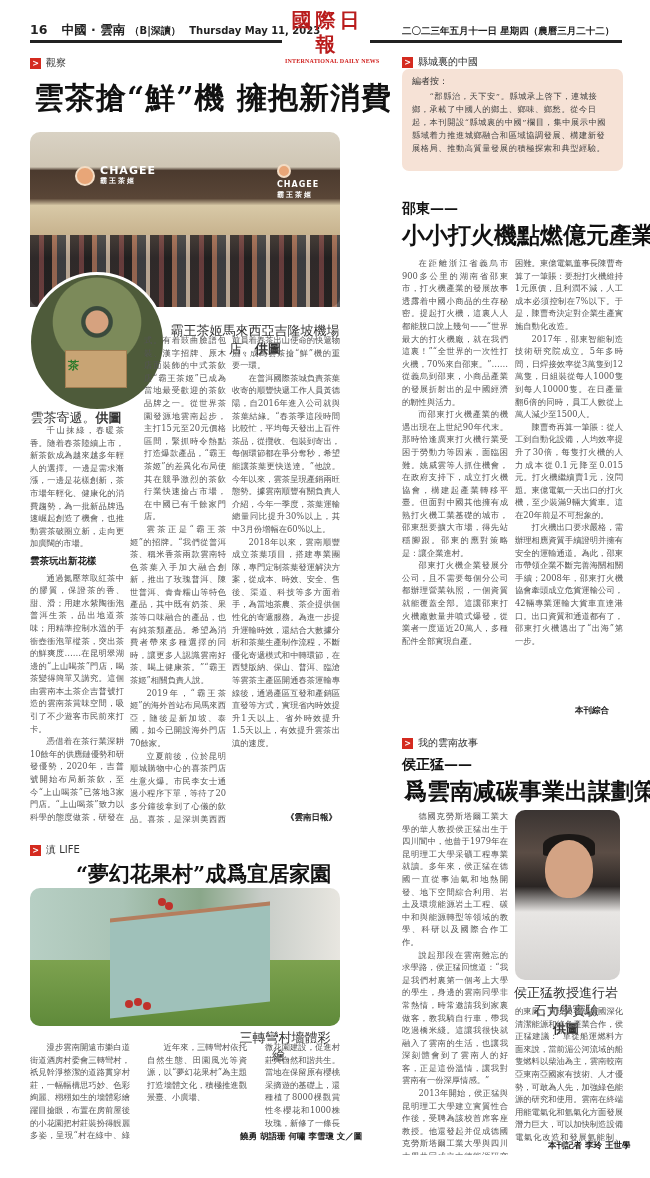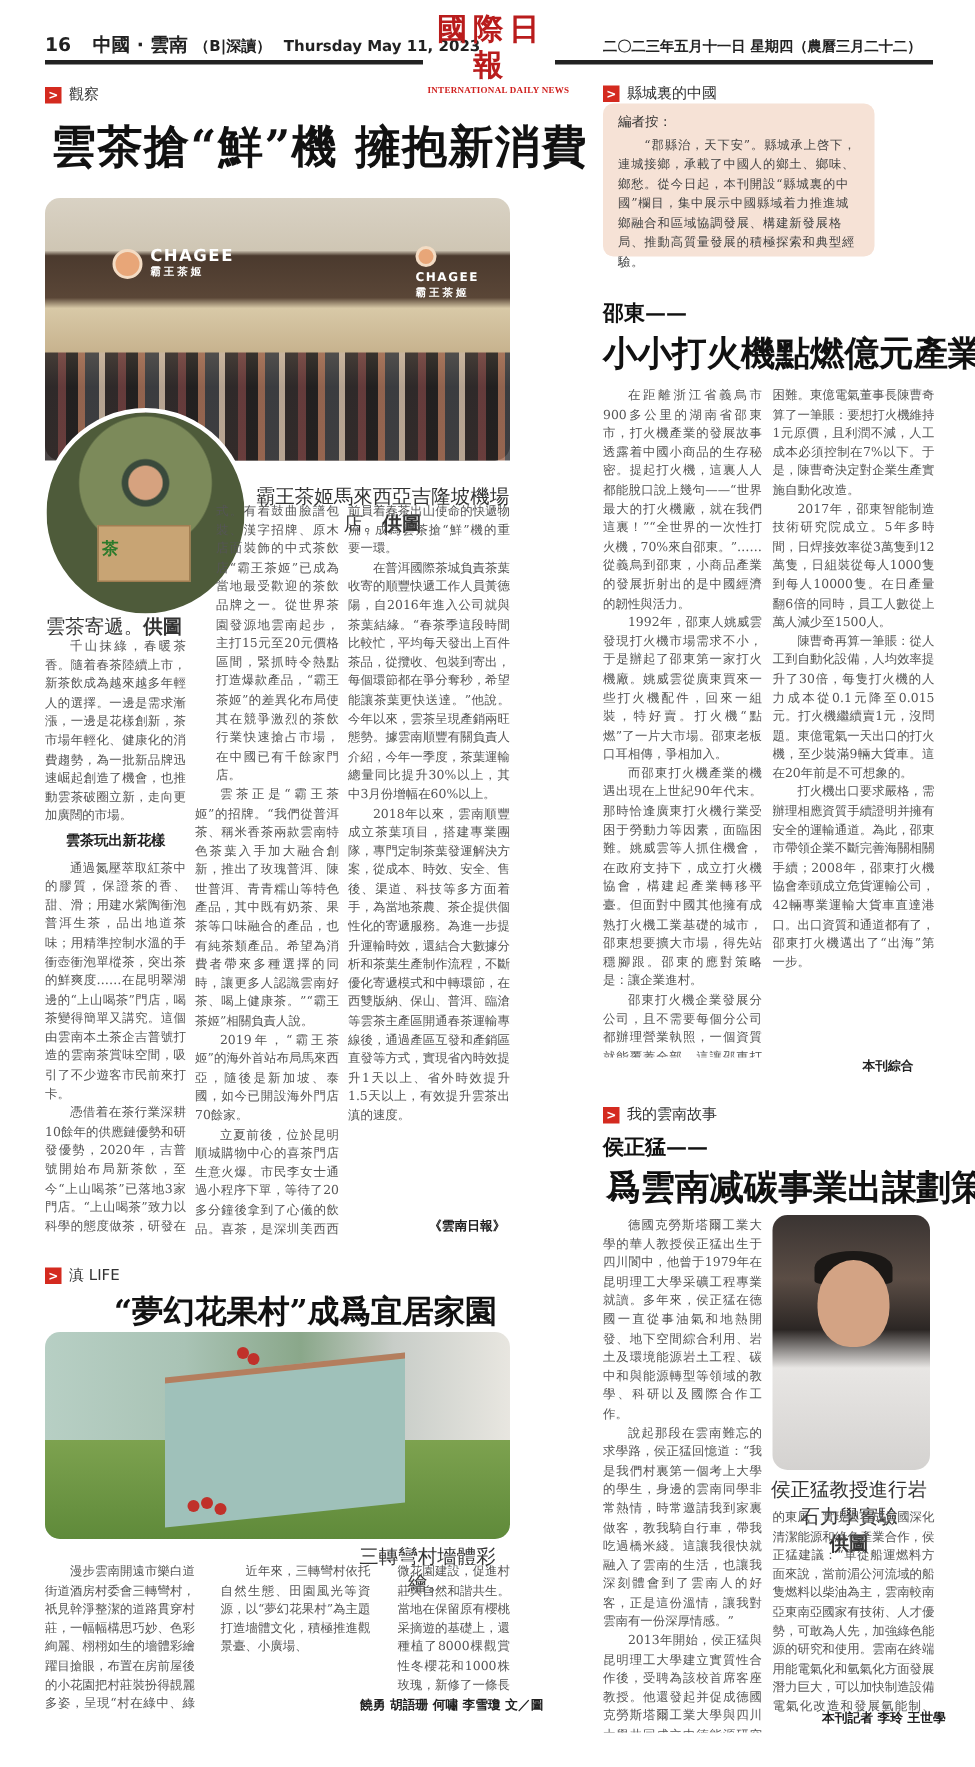--- a/index.html
+++ b/index.html
@@ -16,21 +16,21 @@
 #logo .en{color:#d0201e;font-size:6px;font-weight:bold;letter-spacing:0.2px;font-family:"Liberation Serif",serif;white-space:nowrap}
 #mast-right{left:402px;top:25px;font-size:9.5px;font-weight:bold;font-family:"DejaVu Sans",sans-serif;white-space:nowrap}
 
 .tag{font-family:"DejaVu Sans",sans-serif;font-size:10px;color:#333;display:flex;align-items:center;gap:5px}
 .tag .ico{width:11px;height:11px;background:#d42a1f;color:#fff;font-size:8px;font-weight:bold;line-height:11px;text-align:center}
 
 .hl{font-family:"DejaVu Serif",serif;font-weight:bold;color:#111;white-space:nowrap}
 
 .col{font-size:8.3px;line-height:12.6px;color:#555;text-align:justify;overflow:hidden;font-family:"DejaVu Serif",serif}
 .col p{text-indent:2em}
-.col .sub{text-indent:0;text-align:center;font-weight:bold;color:#222;font-size:9.5px;margin:5px 0 4px;font-family:"DejaVu Sans",sans-serif}
+.col .sub{text-indent:0;text-align:left;font-weight:bold;color:#222;font-size:9.5px;margin:5px 0 4px;font-family:"DejaVu Sans",sans-serif}
 .caption{font-size:13px;color:#333;text-align:center;font-family:"DejaVu Serif",serif}
 .caption b{font-family:"DejaVu Sans",sans-serif}
 
 .photo{border-radius:10px;overflow:hidden}
 #chagee-photo{left:30px;top:132px;width:310px;height:175px;background:linear-gradient(180deg,#d9d2c4 0%,#cfc6b4 20%,#4b3a2e 22%,#5a4637 38%,#d8c9a7 42%,#c6b18c 60%,#3d3a3a 72%,#5a4c44 100%)}
 #chagee-sign1{left:75px;top:165px;width:110px;height:30px}
 #chagee-sign2{left:277px;top:160px;width:60px;height:30px}
 .chagee-circle{width:20px;height:20px;border-radius:50%;background:#e8a678;border:2px solid #f3dcc4;display:inline-block;vertical-align:middle}
 .chagee-text{color:#fff;font-family:"DejaVu Sans",sans-serif;font-size:11px;font-weight:bold;letter-spacing:1px;display:inline-block;vertical-align:middle;line-height:11px}
 .chagee-text small{display:block;font-size:7px;letter-spacing:2px}
@@ -39,21 +39,21 @@
 #farmer-box{left:65px;top:350px;width:62px;height:38px;background:#c8a474;border:1px solid #a17e52}
 #farmer-box-text{left:68px;top:358px;font-size:7px;color:#2b7a2b;font-weight:bold}
 #lighter-photo{left:515px;top:810px;width:105px;height:170px;background:linear-gradient(180deg,#3a3432 0%,#5b4d45 25%,#2b2624 45%,#e8e6e4 60%,#d4d2d0 100%)}
 #prof-face{left:545px;top:840px;width:48px;height:58px;border-radius:50% 50% 45% 45%;background:#d3a384}
 #prof-hair{left:543px;top:834px;width:52px;height:22px;border-radius:50% 50% 10% 10%;background:#1b1816}
 #village-photo{left:30px;top:888px;width:310px;height:138px;background:linear-gradient(90deg,#b7cfc4 0%,#a9c3b5 30%,#8aa78a 55%,#c8cdc8 75%,#e8e6e0 100%)}
 #village-leaves{left:30px;top:960px;width:310px;height:66px;border-radius:0 0 10px 10px;background:linear-gradient(180deg,#7da24f,#5f8a3a)}
 #mural-wall{left:110px;top:910px;width:160px;height:100px;background:#9fc1ba;transform:skewY(-6deg);border-top:4px solid #b47e5e}
 .cherry{width:8px;height:8px;border-radius:50%;background:#c0312a}
 
-#editor-box{left:402px;top:69px;width:181px;height:102px;background:#f6e2d6;border-radius:7px;padding:6px 10px}
+#editor-box{left:402px;top:69px;width:221px;height:102px;background:#f6e2d6;border-radius:7px;padding:6px 10px}
 #editor-box .t{font-family:"DejaVu Sans",sans-serif;font-size:9px;color:#333;margin-bottom:2px}
 #editor-box .b{font-size:8.2px;line-height:13px;color:#444;letter-spacing:.6px}
 
 </style>
 </head>
 <body>
 
 <div class="abs" id="mast-left">
   <span>16</span>
   <span style="margin-left:10px">中國 · 雲南</span>
@@ -125,21 +125,20 @@
 </div>
 <div class="abs" id="editor-box">
   <div class="t">編者按：</div>
   <div class="b">　　“郡縣治，天下安”。縣城承上啓下，連城接鄉，承載了中國人的鄉土、鄉味、鄉愁。從今日起，本刊開設“縣城裏的中國”欄目，集中展示中國縣域着力推進城鄉融合和區域協調發展、構建新發展格局、推動高質量發展的積極探索和典型經驗。</div>
 </div>
 <div class="abs hl" style="left:402px;top:200px;font-size:14px">邵東——</div>
 <div class="abs hl" style="left:402px;top:220px;font-size:23px">小小打火機點燃億元產業鏈</div>
 
 <div class="abs col" style="left:402px;top:257px;width:106px;height:448px">
   <p>在距離浙江省義烏市900多公里的湖南省邵東市，打火機產業的發展故事透露着中國小商品的生存秘密。提起打火機，這裏人人都能脫口說上幾句——“世界最大的打火機廠，就在我們這裏！”“全世界的一次性打火機，70%來自邵東。”……從義烏到邵東，小商品產業的發展折射出的是中國經濟的韌性與活力。</p>
-  <p>1992年，邵東人姚威雲發現打火機市場需求不小，于是辦起了邵東第一家打火機廠。姚威雲從廣東買來一些打火機配件，回來一組裝，特好賣。打火機“點燃”了一片大市場。邵東老板口耳相傳，爭相加入。</p>
   <p>而邵東打火機產業的機遇出現在上世紀90年代末。那時恰逢廣東打火機行業受困于勞動力等因素，面臨困難。姚威雲等人抓住機會，在政府支持下，成立打火機協會，構建起產業轉移平臺。但面對中國其他擁有成熟打火機工業基礎的城市，邵東想要擴大市場，得先站穩腳跟。邵東的應對策略是：讓企業進村。</p>
   <p>邵東打火機企業發展分公司，且不需要每個分公司都辦理營業執照，一個資質就能覆蓋全部。這讓邵東打火機廠數量井噴式爆發，從業者一度逼近20萬人，多種配件全部實現自產。</p>
 
 </div>
 <div class="abs col" style="left:515px;top:257px;width:108px;height:430px">
   <p style="text-indent:0">困難。東億電氣董事長陳曹奇算了一筆賬：要想打火機維持1元原價，且利潤不減，人工成本必須控制在7%以下。于是，陳曹奇決定對企業生產實施自動化改造。</p>
   <p>2017年，邵東智能制造技術研究院成立。5年多時間，日焊接效率從3萬隻到12萬隻，日組裝從每人1000隻到每人10000隻。在日產量翻6倍的同時，員工人數從上萬人減少至1500人。</p>
   <p>陳曹奇再算一筆賬：從人工到自動化設備，人均效率提升了30倍，每隻打火機的人力成本從0.1元降至0.015元。打火機繼續賣1元，沒問題。東億電氣一天出口的打火機，至少裝滿9輛大貨車。這在20年前是不可想象的。</p>
   <p>打火機出口要求嚴格，需辦理相應資質手續證明并擁有安全的運輸通道。為此，邵東市帶領企業不斷完善海關相關手續；2008年，邵東打火機協會牽頭成立危貨運輸公司，42輛專業運輸大貨車直達港口。出口資質和通道都有了，邵東打火機邁出了“出海”第一步。</p>
 

